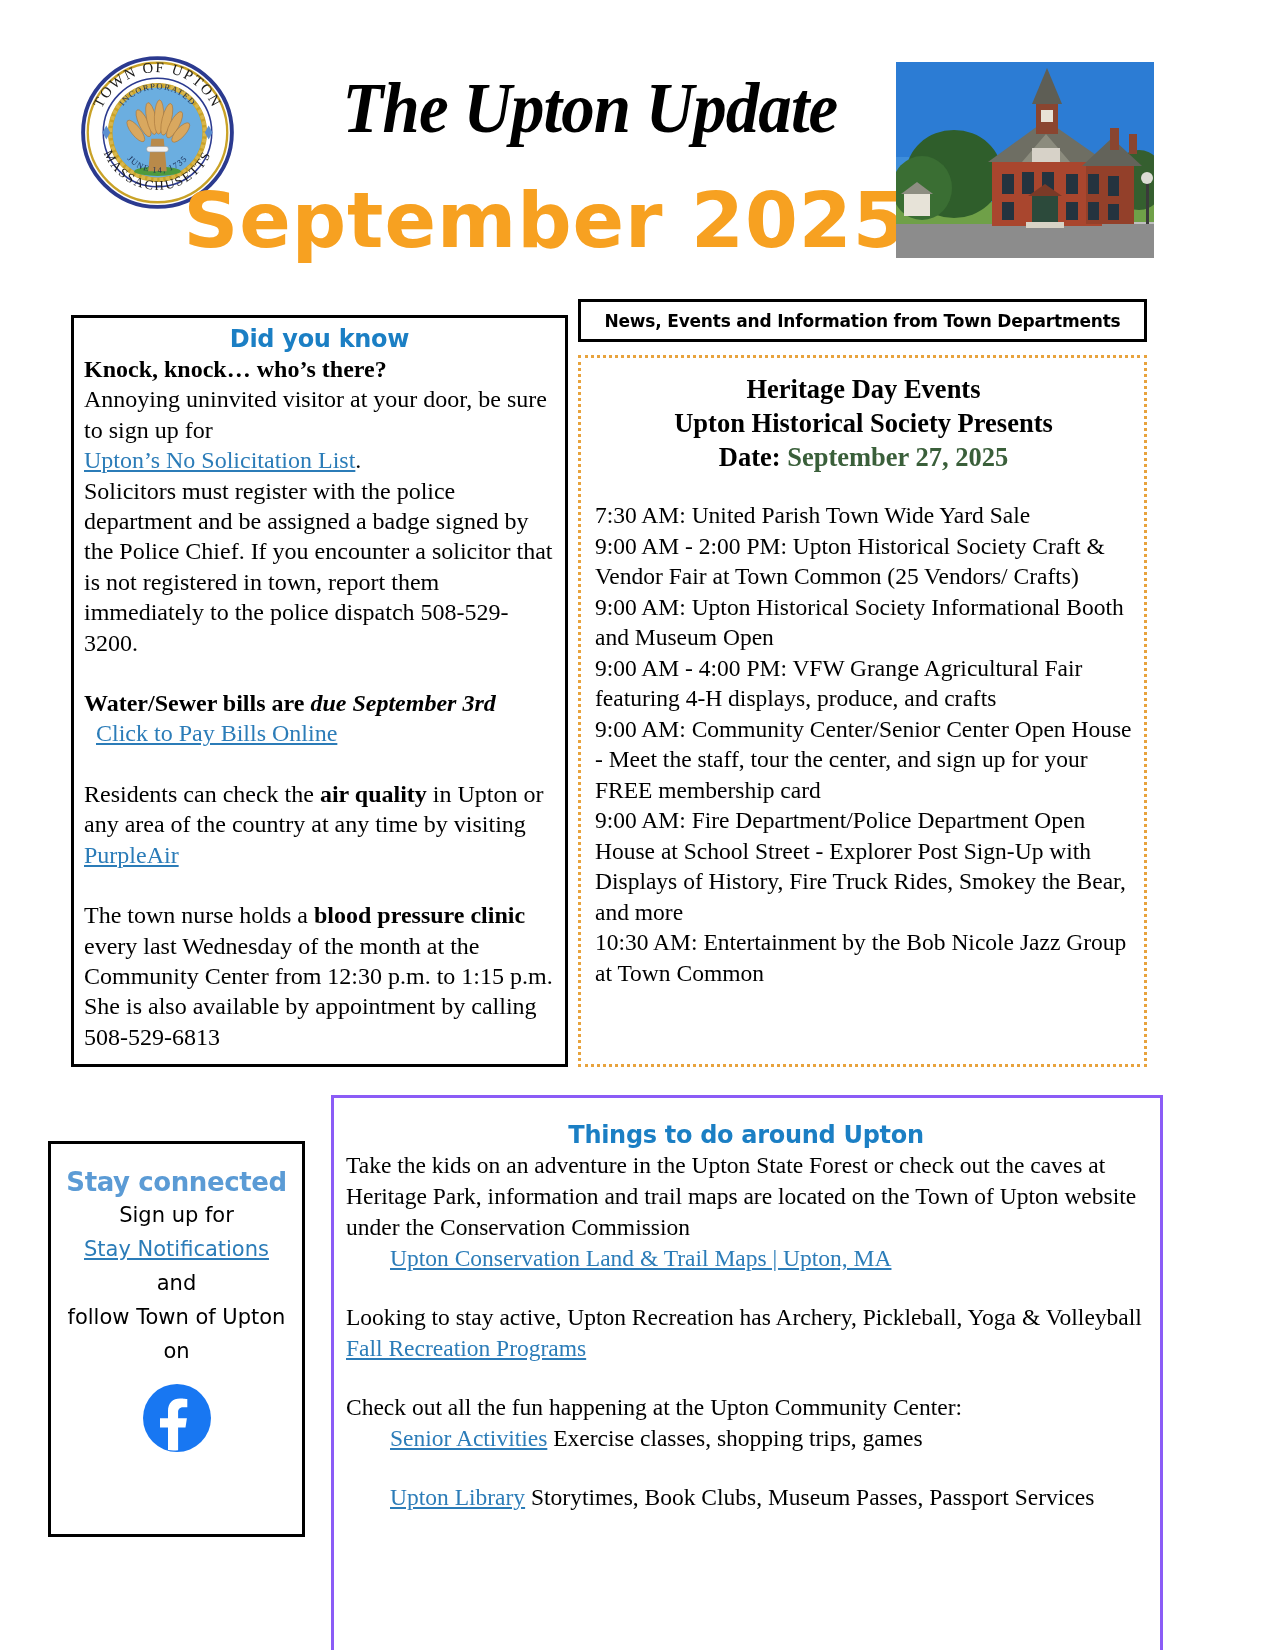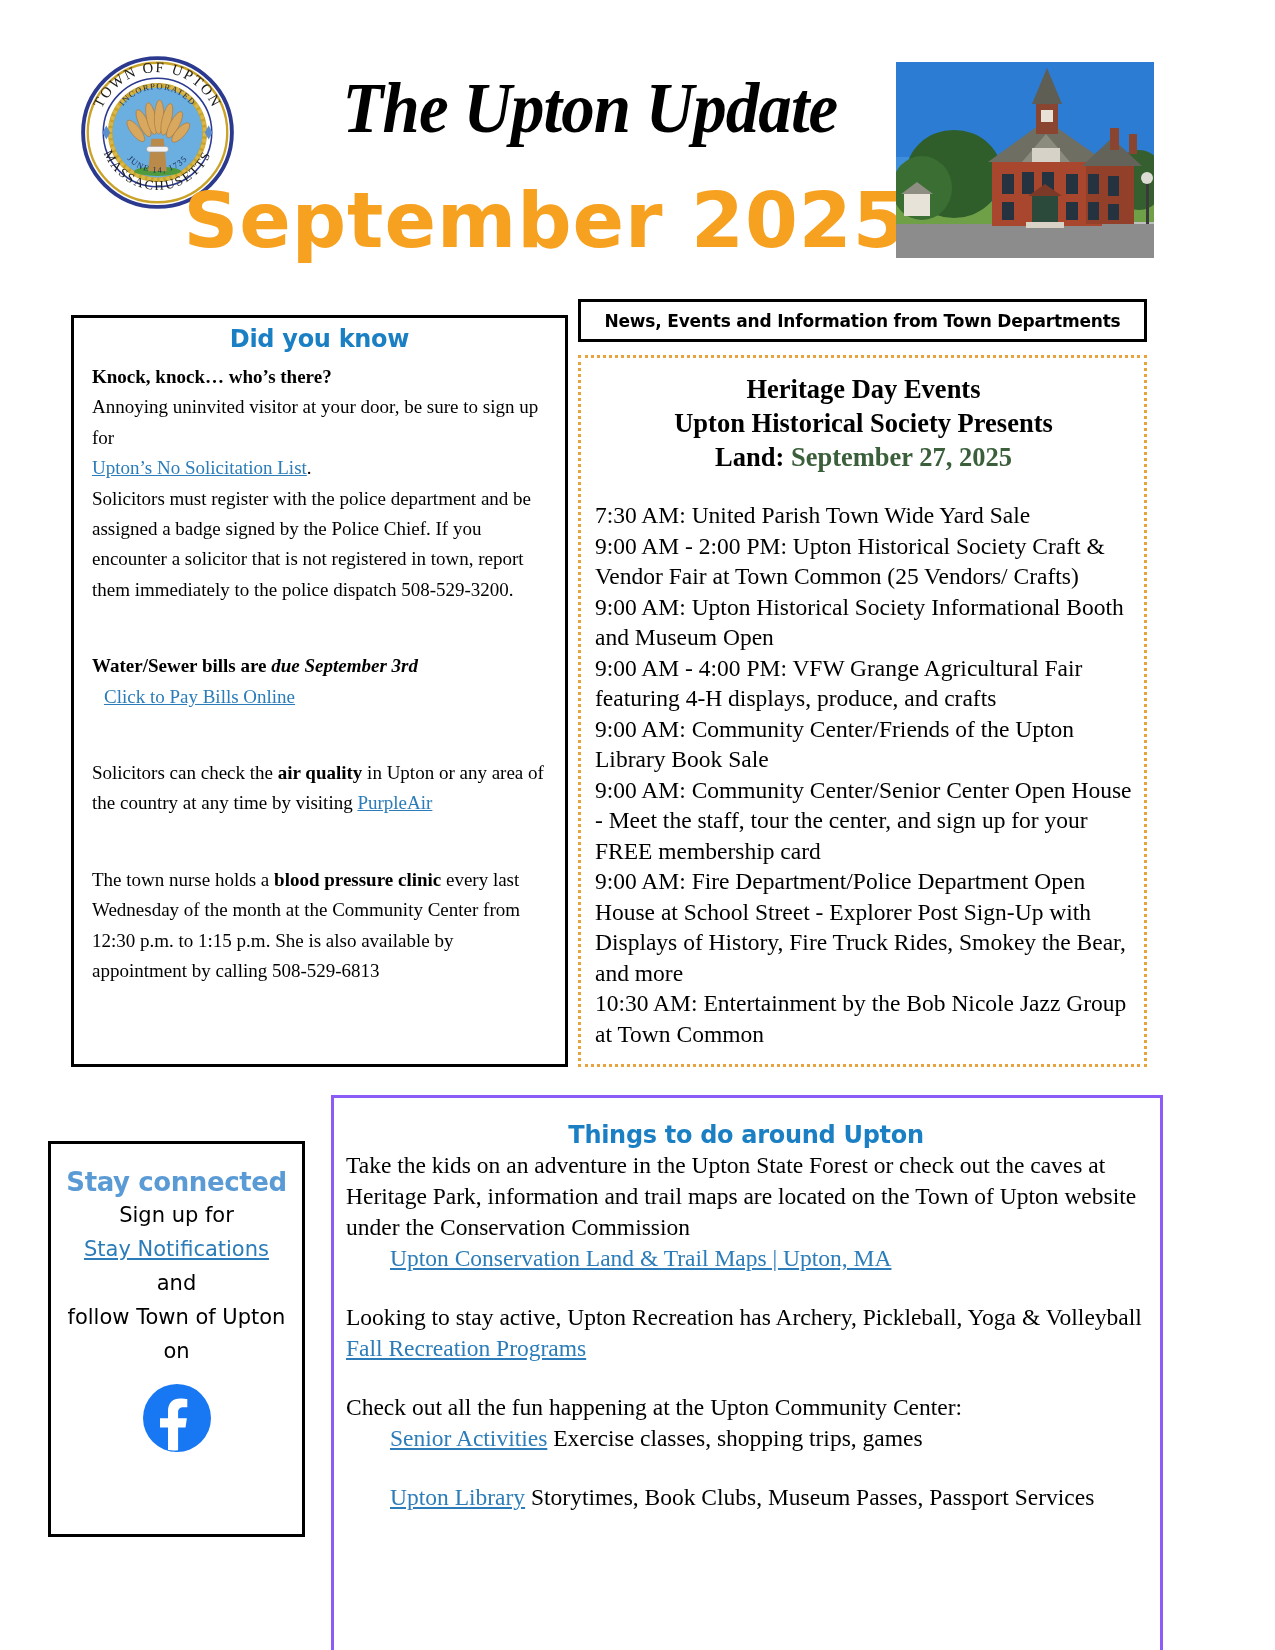--- a/index.html
+++ b/index.html
@@ -85,24 +85,24 @@
     font-family: "DejaVu Sans", sans-serif;
     font-weight: bold;
     font-size: 24px;
     color: #1B7FC4;
     text-align: center;
     line-height: 30px;
     letter-spacing: -0.3px;
   }
   .dyk-body {
     font-family: "Liberation Serif", serif;
-    font-size: 19px;
+    font-size: 24px;
     line-height: 30.4px;
     color: #000000;
-    margin: 8px;
+    margin: 0;
   }
   .dyk-body b { font-weight: bold; }
   .dyk-body i { font-style: italic; }
   .blank-line { height: 30px; }
   a.link {
     color: #2B7CB8;
     text-decoration: underline;
   }
   a.link.indent1 { margin-left: 12px; }
 
@@ -336,46 +336,45 @@
   <div class="blank-line"></div>
 
   <p class="dyk-body">
     <b>Water/Sewer bills are </b><b><i>due September 3rd</i></b><br>
     <a class="link indent1" href="#">Click to Pay Bills Online</a>
   </p>
 
   <div class="blank-line"></div>
 
   <p class="dyk-body">
-    <span>Solicitors can check the </span><b>air quality</b><span> in Upton or any area of the country at any time by visiting </span><a class="link" href="#">PurpleAir</a>
+    <span>Residents can check the </span><b>air quality</b><span> in Upton or any area of the country at any time by visiting </span><a class="link" href="#">PurpleAir</a>
   </p>
 
   <div class="blank-line"></div>
 
   <p class="dyk-body">
     <span>The town nurse holds a </span><b>blood pressure clinic</b><span> every last Wednesday of the month at the Community Center from 12:30 p.m. to 1:15 p.m.  She is also available by appointment by calling 508-529-6813</span>
   </p>
 </div>
 
 <div id="news-banner">
   <span id="news-banner-text">News, Events and Information from Town Departments</span>
 </div>
 
 <div id="heritage-box">
   <div class="heritage-title">
     <div>Heritage Day Events</div>
     <div>Upton Historical Society Presents</div>
-    <div><span class="heritage-date-label">Land: </span><span class="heritage-date-value">September 27, 2025</span></div>
+    <div><span class="heritage-date-label">Date: </span><span class="heritage-date-value">September 27, 2025</span></div>
   </div>
   <div class="heritage-events">
     <div>7:30 AM: United Parish Town Wide Yard Sale</div>
     <div>9:00 AM - 2:00 PM: Upton Historical Society Craft &amp; Vendor Fair at Town Common (25 Vendors/ Crafts)</div>
     <div>9:00 AM: Upton Historical Society Informational Booth and Museum Open</div>
     <div>9:00 AM - 4:00 PM: VFW Grange Agricultural Fair featuring 4-H displays, produce, and crafts</div>
-    <div>9:00 AM: Community Center/Friends of the Upton Library Book Sale</div>
     <div>9:00 AM: Community Center/Senior Center Open House - Meet the staff, tour the center, and sign up for your FREE membership card</div>
     <div>9:00 AM: Fire Department/Police Department Open House at School Street - Explorer Post Sign-Up with Displays of History, Fire Truck Rides, Smokey the Bear, and more</div>
     <div>10:30 AM: Entertainment by the Bob Nicole Jazz Group at Town Common</div>
   </div>
 </div>
 
 <div id="stay-connected-box">
   <div id="stay-connected-title">Stay connected</div>
   <div class="sc-line">Sign up for</div>
   <div class="sc-line"><a class="link" href="#">Stay Notifications</a></div>

